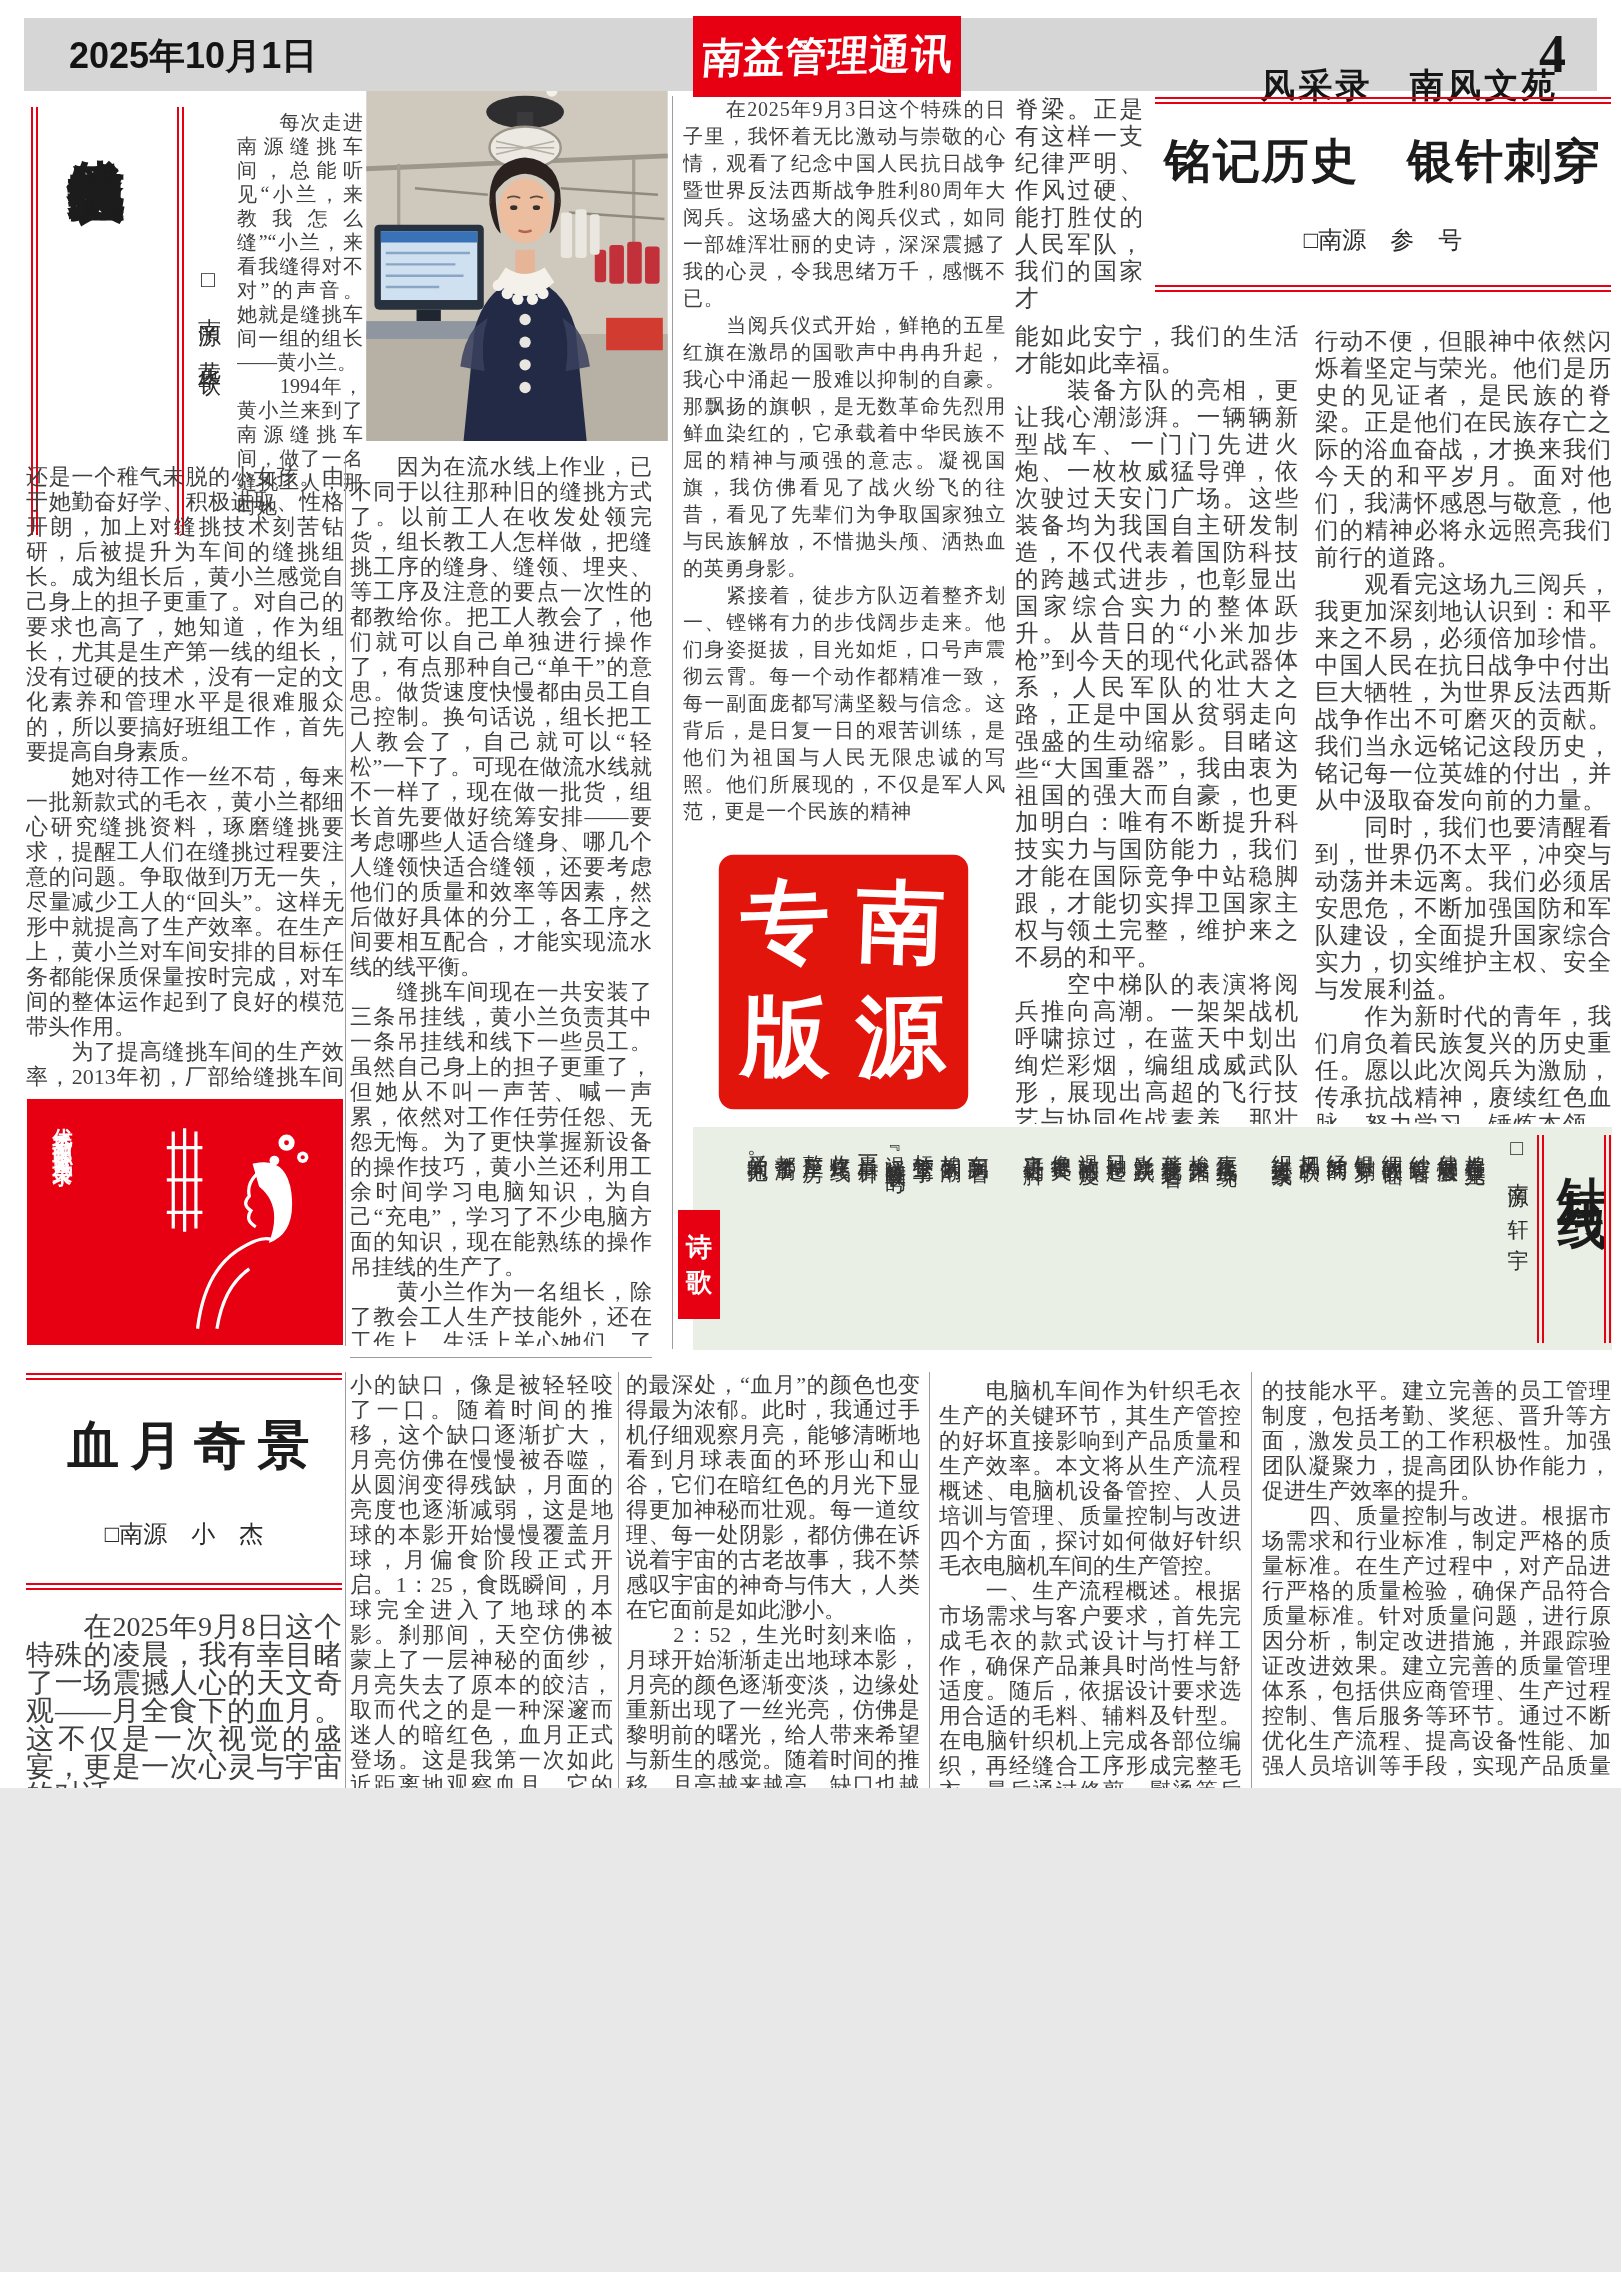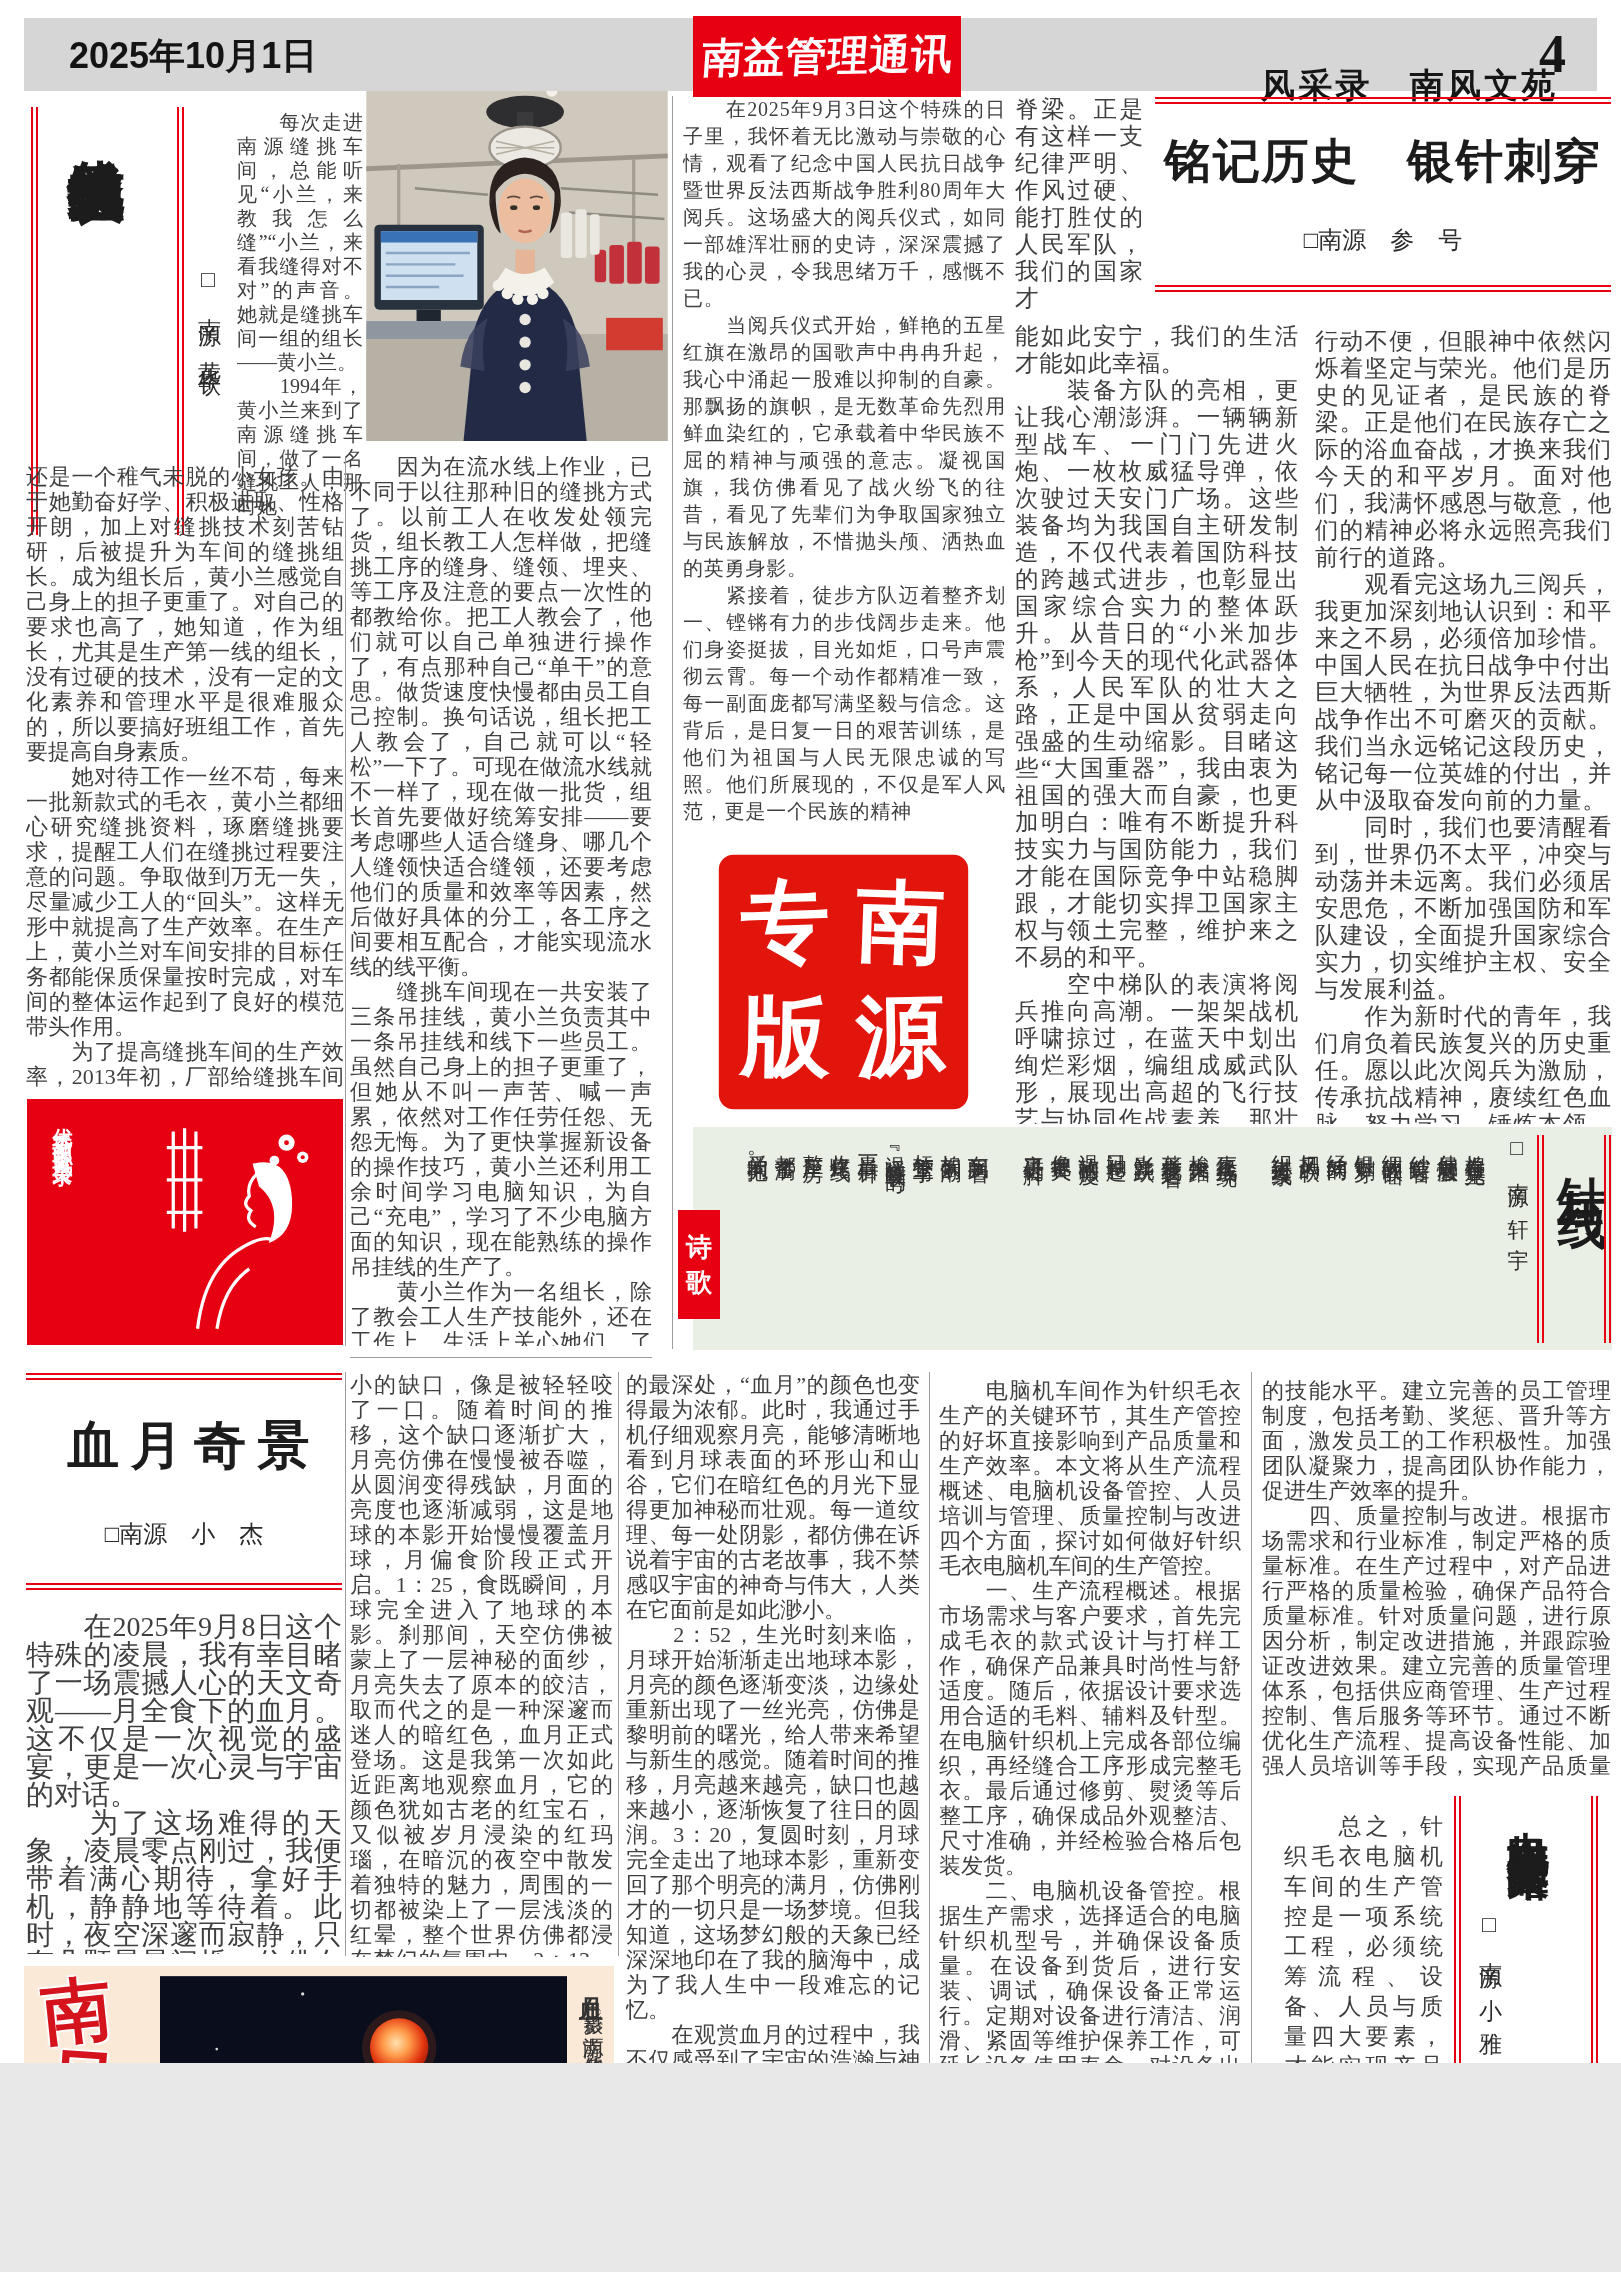--- a/index.html
+++ b/index.html
@@ -1,16 +1,16 @@
 <!DOCTYPE html>
 <html style="font-size:13px"><head>
 <meta charset="utf-8">
 <style>
   html,body{margin:0;padding:0;background:#e8e8e8;}
-  #page{position:relative;width:1622px;height:2063px;background:#ffffff;overflow:hidden;
+  #page{position:relative;width:1622px;height:1788px;background:#ffffff;overflow:hidden;
         font-family:"Liberation Serif","DejaVu Serif",serif;}
   .abs{position:absolute;}
   .coltext{font-family:"Liberation Serif","DejaVu Serif",serif;color:#3f3f3f;
            text-align:justify;white-space:pre-wrap;word-break:break-all;overflow:hidden;}
   .vtext{writing-mode:vertical-rl;}
   .hairlineV{width:0.8px;background:#9c9c9c;}
   .hairlineH{height:0.8px;background:#9c9c9c;}
   .dlineH{height:3.2px;border-top:2.4px solid #e60012;border-bottom:2.4px solid #e60012;}
   .dlineV{width:3.2px;border-left:2.4px solid #e60012;border-right:2.4px solid #e60012;}
   .headline{color:#1c1c1c;font-weight:bold;}

